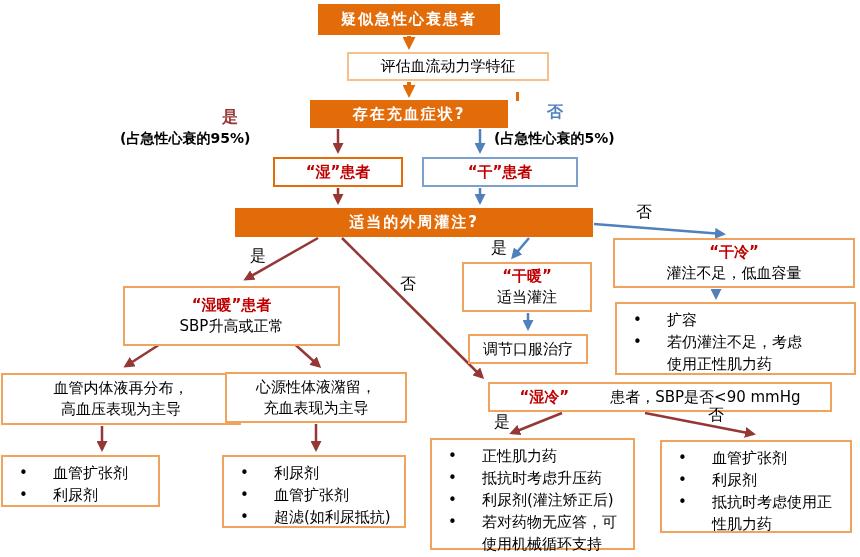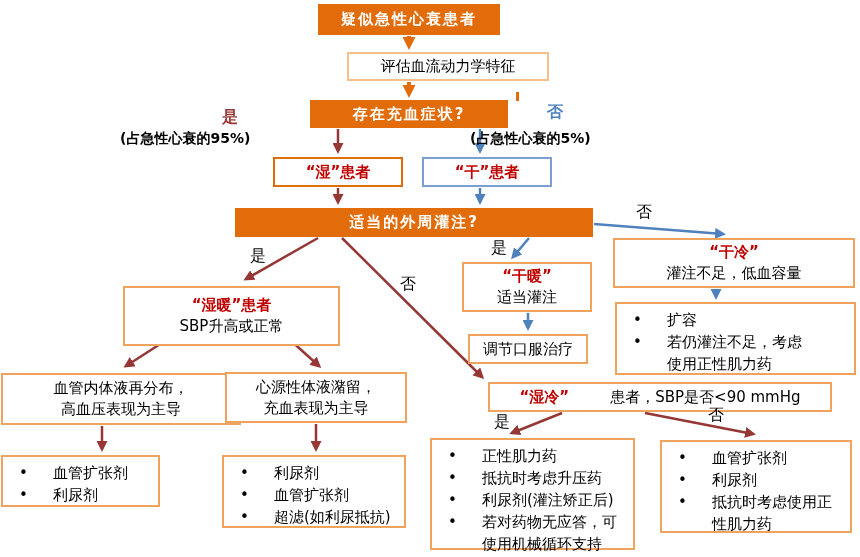--- a/index.html
+++ b/index.html
@@ -88,21 +88,21 @@
 
   <div class="node filled" style="left:310px;top:100px;width:198px;height:28px;">
     <span>存在充血症状?</span>
   </div>
   <div class="tick" style="left:516px;top:92px;width:3px;height:9px;"></div>
 
   <div class="node b-strong" style="left:273px;top:157px;width:130px;height:30px;">
     <span class="red">“湿”患者</span>
   </div>
 
-  <div class="node b-blue" style="left:422px;top:157px;width:130px;height:30px;">
+  <div class="node b-blue" style="left:422px;top:157px;width:156px;height:30px;">
     <span class="red">“干”患者</span>
   </div>
 
   <div class="node filled" style="left:235px;top:208px;width:358px;height:29px;">
     <span>适当的外周灌注?</span>
   </div>
 
   <div class="node" style="left:123px;top:286px;width:217px;height:60px;">
     <span class="red">“湿暖”患者</span>
     <span>SBP升高或正常</span>
@@ -207,21 +207,21 @@
     <div class="item">
         <span class="dot"></span>
         <span class="txt">抵抗时考虑使用正
 性肌力药</span>
       </div>
   </div>
 
   <span class="lbl dkred" style="left:222px;top:109px;">是</span>
   <span class="lbl small" style="left:120px;top:130px;">(占急性心衰的95%)</span>
   <span class="lbl blue" style="left:547px;top:104px;">否</span>
-  <span class="lbl small" style="left:470px;top:130px;">(占急性心衰的5%)</span>
+  <span class="lbl small" style="left:494px;top:130px;">(占急性心衰的5%)</span>
   <span class="lbl" style="left:250px;top:248px;">是</span>
   <span class="lbl" style="left:400px;top:276px;">否</span>
   <span class="lbl" style="left:491px;top:240px;">是</span>
   <span class="lbl" style="left:636px;top:204px;">否</span>
   <span class="lbl" style="left:494px;top:414px;">是</span>
   <span class="lbl" style="left:708px;top:407px;">否</span>
 
 </div>
 
 </body></html>

